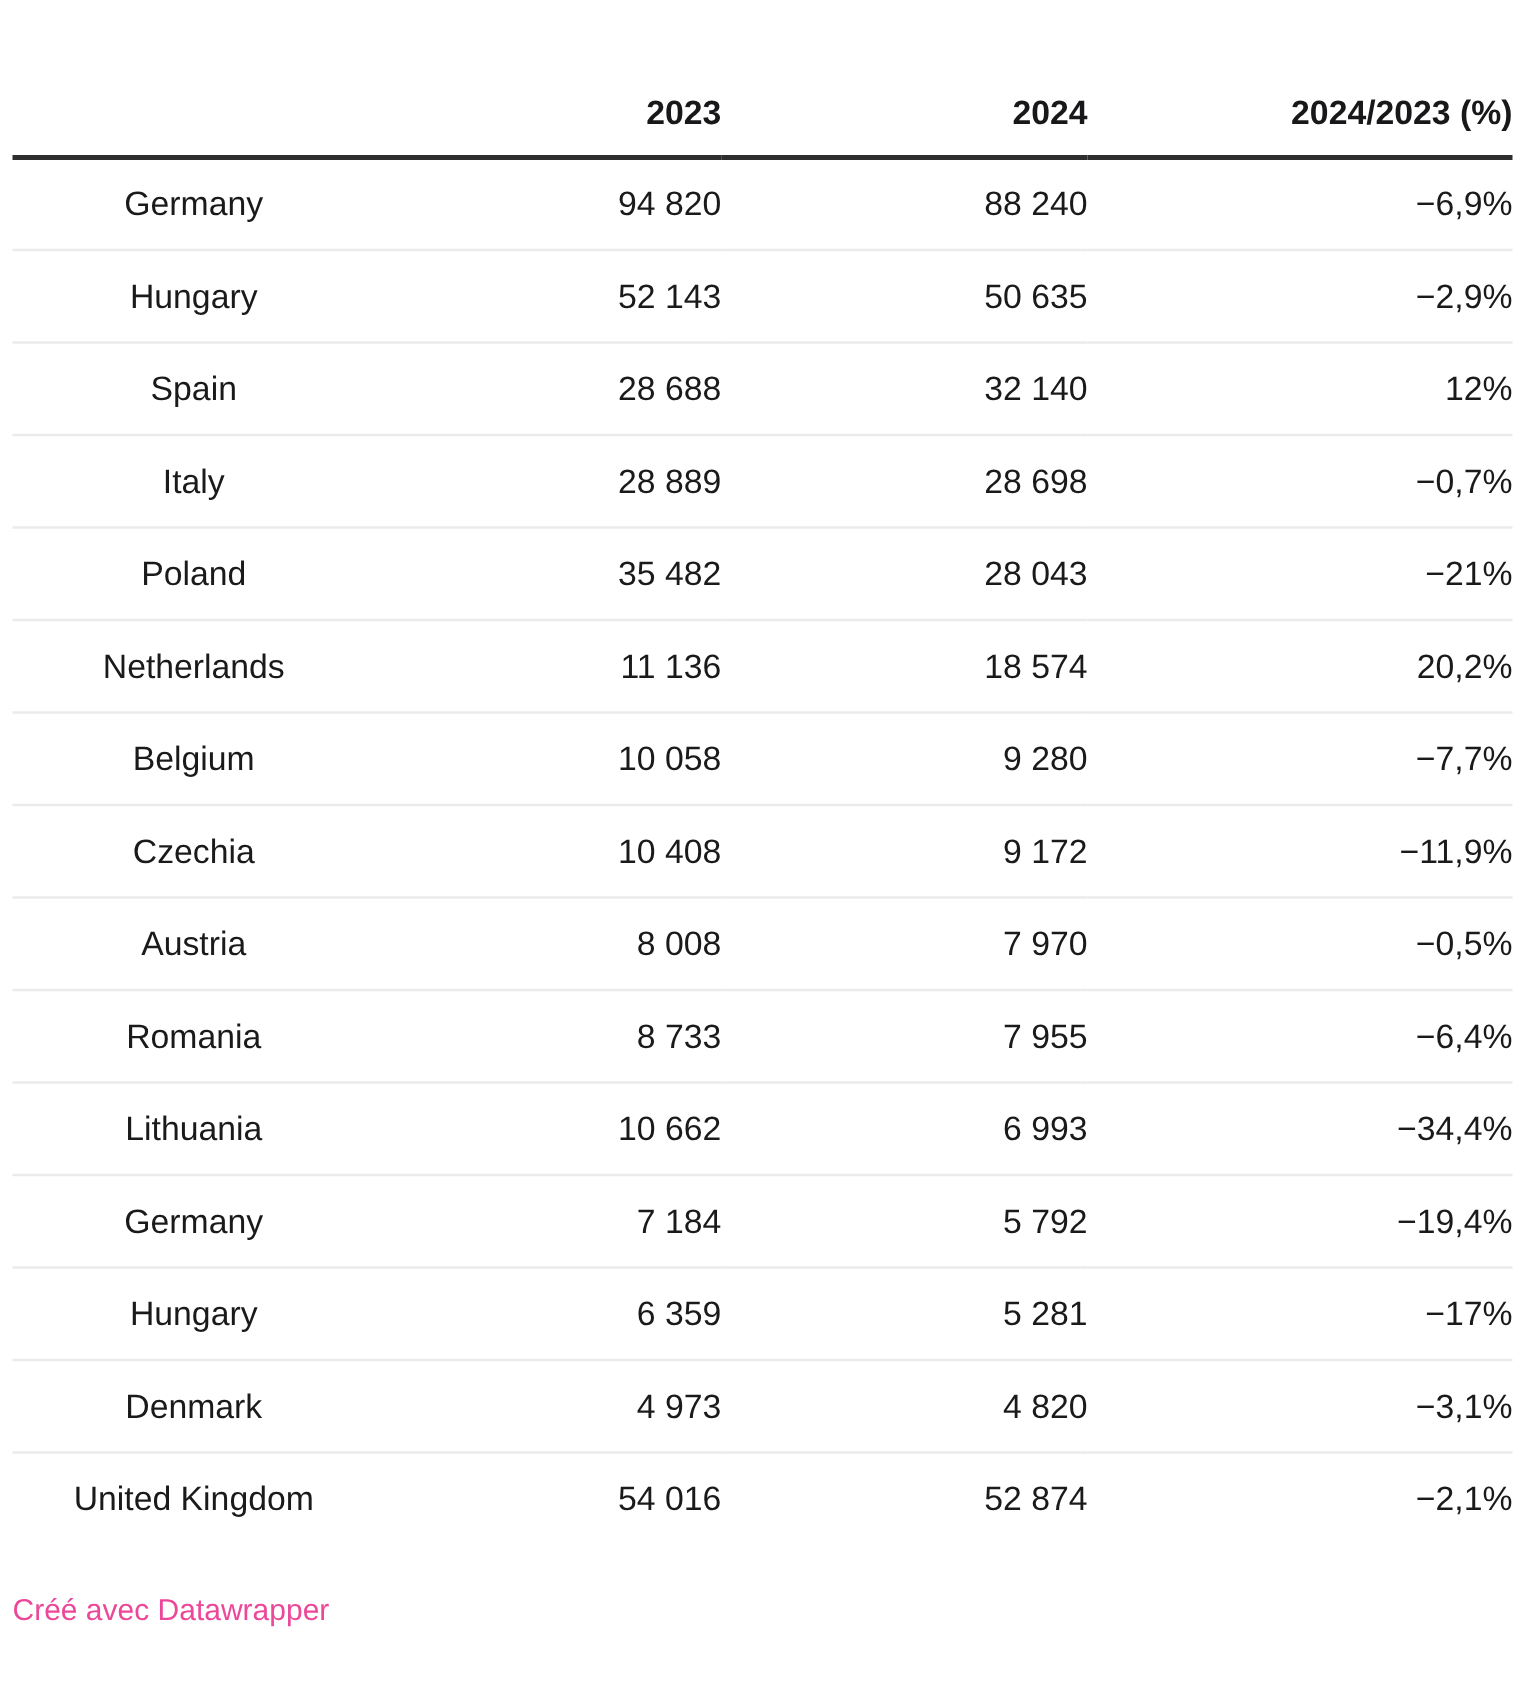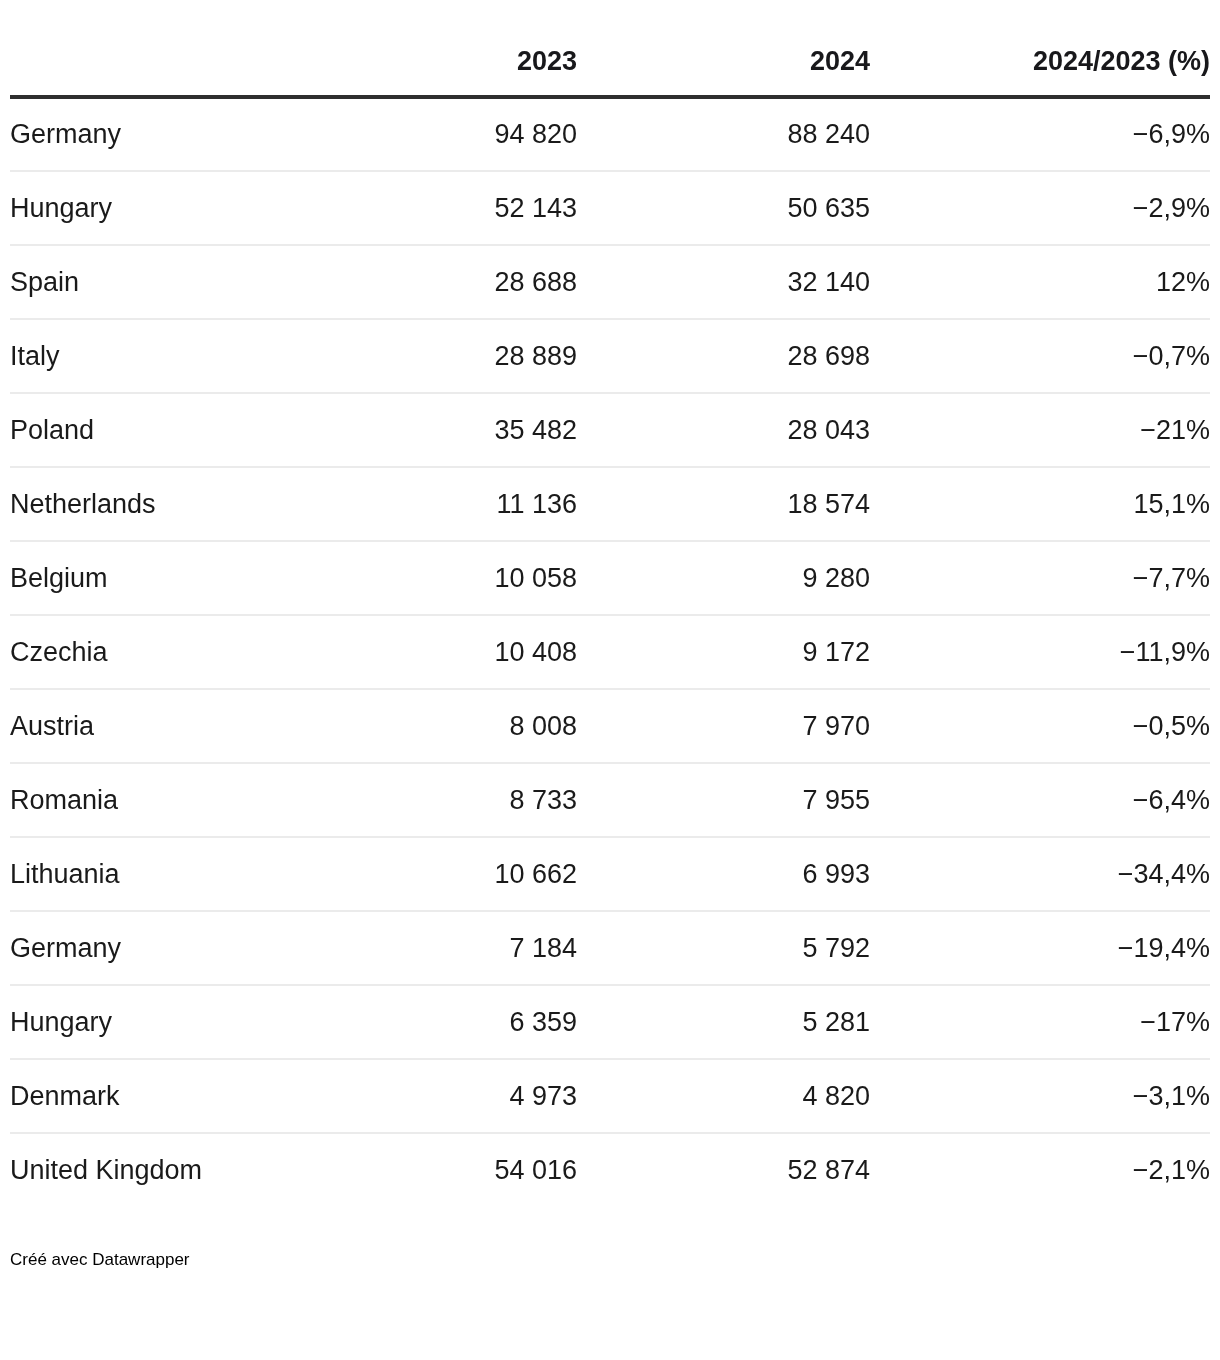--- a/index.html
+++ b/index.html
@@ -11,20 +11,21 @@
     width: 1220px;
     height: 1360px;
     font-family: "Liberation Sans", sans-serif;
     color: #1a1a1a;
     -webkit-font-smoothing: antialiased;
   }
   .wrap {
     padding: 0 10px;
     box-sizing: border-box;
     width: 1220px;
+    margin-top: 29px;
   }
   table.dw-table {
     width: 1200px;
     border-collapse: collapse;
     table-layout: fixed;
   }
   col.c-country { width: 290px; }
   col.c-2023    { width: 277px; }
   col.c-2024    { width: 293px; }
   col.c-pct     { width: 340px; }
@@ -47,28 +48,28 @@
     font-size: 27px;
     font-weight: 400;
     color: #1a1a1a;
     text-align: right;
     vertical-align: middle;
     height: 74px;
     padding: 0;
     box-sizing: border-box;
     white-space: nowrap;
   }
-  tbody td.country { text-align: left; }
+  tbody td.country { text-align: center; }
   tbody tr + tr { border-top: 2px solid #ebebeb; }
 
   .attribution {
     margin-top: 40px;
-    font-size: 17px;
+    font-size: 24px;
     line-height: 26px;
-    color: #000000;
+    color: #ec4899;
     text-decoration: none;
     display: inline-block;
     text-align: center;
   }
 </style>
 </head>
 <body>
 
 <div class="wrap">
   <table class="dw-table">
@@ -114,21 +115,21 @@
       <tr>
         <td class="country">Poland</td>
         <td>35 482</td>
         <td>28 043</td>
         <td>−21%</td>
       </tr>
       <tr>
         <td class="country">Netherlands</td>
         <td>11 136</td>
         <td>18 574</td>
-        <td>15,1%</td>
+        <td>20,2%</td>
       </tr>
       <tr>
         <td class="country">Belgium</td>
         <td>10 058</td>
         <td>9 280</td>
         <td>−7,7%</td>
       </tr>
       <tr>
         <td class="country">Czechia</td>
         <td>10 408</td>

